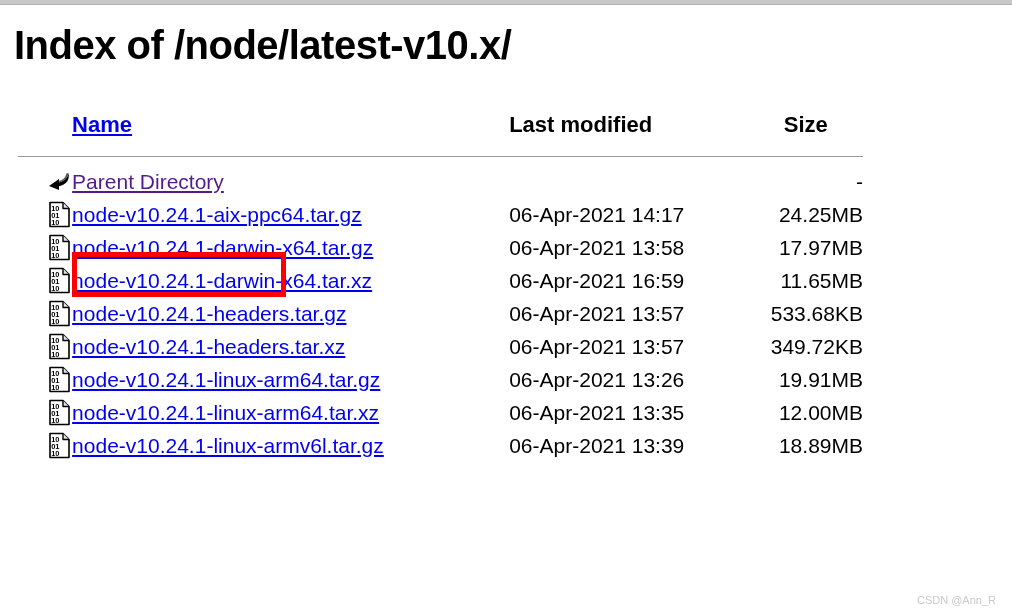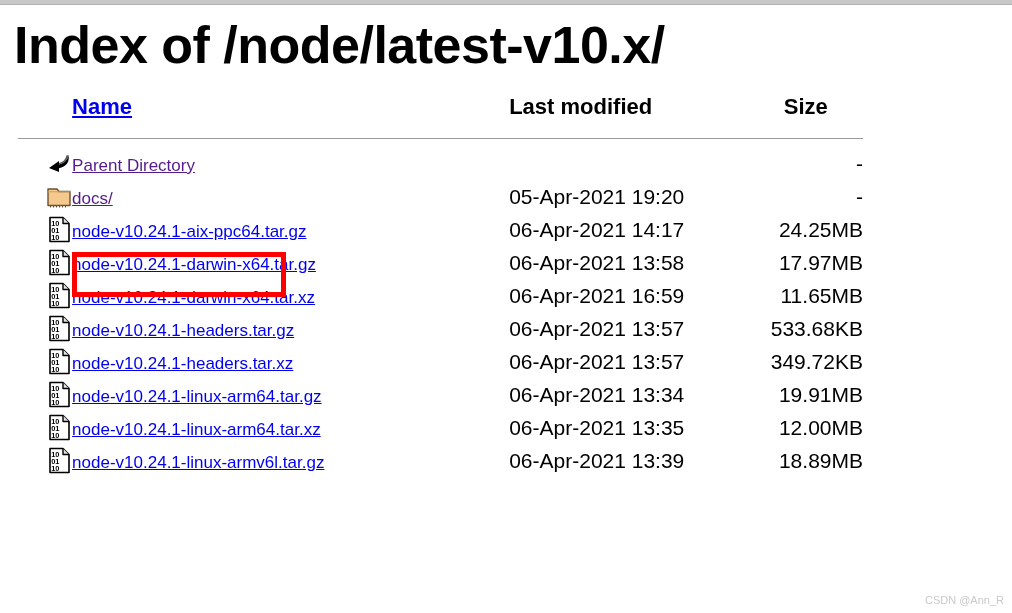--- a/index.html
+++ b/index.html
@@ -28,32 +28,32 @@
 
   #page {
     position: absolute;
     left: 0; top: 5px;
     width: 1012px;
   }
 
   #page-title {
     margin: 0;
     padding: 14px 0 0 14px;
-    font-size: 52px;
+    font-size: 40px;
     line-height: 52px;
     font-weight: bold;
     letter-spacing: -0.5px;
     white-space: nowrap;
   }
 
   
   #listing {
     position: absolute;
     left: 18px;
-    top: 80px;
+    top: 98px;
     width: 845px;
     border-collapse: collapse;
     font-size: 21px;
   }
   #listing td, #listing th {
     padding: 0;
     vertical-align: middle;
     white-space: nowrap;
   }
 
@@ -86,21 +86,21 @@
     height: 0;
     border-top: 1px solid #9a9a9a;
     width: 845px;
   }
 
   tbody tr.entry { height: 33px; }
   tbody td.c-name a {
     color: #0000EE;
     text-decoration: underline;
     cursor: pointer;
-    font-size: 17px;
+    font-size: 21px;
   }
   tbody tr.visited td.c-name a { color: #551A8B; }
 
   td.c-date { text-align: left; padding-left: 14px; font-size: 21px; }
   td.c-size { text-align: right; padding-right: 4px; font-size: 21px; }
   td.c-icon { text-align: right; }
 
   
   .icon { display: inline-block; vertical-align: middle; }
 
@@ -113,21 +113,21 @@
     height: 45px;
     border: 5px solid #FF0000;
     box-sizing: border-box;
     background: transparent;
     pointer-events: none;
   }
 
   
   #watermark {
     position: absolute;
-    right: 8px;
+    right: 16px;
     bottom: 7px;
     font-size: 11px;
     color: #c9c9c9;
     font-family: "Liberation Sans", sans-serif;
     white-space: nowrap;
   }
 </style>
 </head>
 <body>
 
@@ -162,30 +162,20 @@
     <tbody id="listing-body">
         <tr class="entry visited">
           <td class="c-icon"><svg class="icon" width="26" height="26" viewBox="0 0 26 26" aria-hidden="true">
               <path d="M3 17 L13 10 L13 13.5 C19 12 22 8 22.5 4 C24 11 20 16 13 17.2 L13 21 Z" fill="#000000"></path>
               <path d="M13 10 L13 13.5 C19 12 22 8 22.5 4 L20.5 4.5 C19.5 8.5 17 11 13 12 Z" fill="#555555"></path>
             </svg></td>
           <td class="c-name"><a>Parent Directory</a></td>
           <td class="c-date"></td>
           <td class="c-size">-</td>
         </tr>
-        <tr class="entry visited">
-          <td class="c-icon"><svg class="icon" width="26" height="24" viewBox="0 0 26 24" aria-hidden="true">
-              <path d="M2 4 h9 l2 2.5 h11 v14 h-22 z" fill="#F5C98E" stroke="#6b5233" stroke-width="1.4" stroke-linejoin="round"></path>
-              <path d="M2 6.8 h22" stroke="#c9a06a" stroke-width="1"></path>
-              <path d="M4.5 20.5 v2 M7.5 20.5 v2 M10.5 20.5 v2 M13.5 20.5 v2 M16.5 20.5 v2 M19.5 20.5 v2" stroke="#6b5233" stroke-width="1"></path>
-            </svg></td>
-          <td class="c-name"><a>docs/</a></td>
-          <td class="c-date">05-Apr-2021 19:20</td>
-          <td class="c-size">-</td>
-        </tr>
         <tr class="entry">
           <td class="c-icon"><svg class="icon" width="24" height="27" viewBox="0 0 24 27" aria-hidden="true">
               <path d="M2 1.5 h13 l6 6 v18 h-19 z" fill="#ffffff" stroke="#000000" stroke-width="1.6" stroke-linejoin="round"></path>
               <path d="M15 1.5 v6 h6" fill="#e2e2e2" stroke="#000000" stroke-width="1.4" stroke-linejoin="round"></path>
               <text x="3.2" y="9.5" font-family="Liberation Sans, sans-serif" font-size="7.4" font-weight="bold" fill="#000000">10</text>
               <text x="3.2" y="16.6" font-family="Liberation Sans, sans-serif" font-size="7.4" font-weight="bold" fill="#000000">01</text>
               <text x="3.2" y="23.7" font-family="Liberation Sans, sans-serif" font-size="7.4" font-weight="bold" fill="#000000">10</text>
             </svg></td>
           <td class="c-name"><a>node-v10.24.1-aix-ppc64.tar.gz</a></td>
           <td class="c-date">06-Apr-2021 14:17</td>
@@ -241,21 +231,21 @@
         </tr>
         <tr class="entry">
           <td class="c-icon"><svg class="icon" width="24" height="27" viewBox="0 0 24 27" aria-hidden="true">
               <path d="M2 1.5 h13 l6 6 v18 h-19 z" fill="#ffffff" stroke="#000000" stroke-width="1.6" stroke-linejoin="round"></path>
               <path d="M15 1.5 v6 h6" fill="#e2e2e2" stroke="#000000" stroke-width="1.4" stroke-linejoin="round"></path>
               <text x="3.2" y="9.5" font-family="Liberation Sans, sans-serif" font-size="7.4" font-weight="bold" fill="#000000">10</text>
               <text x="3.2" y="16.6" font-family="Liberation Sans, sans-serif" font-size="7.4" font-weight="bold" fill="#000000">01</text>
               <text x="3.2" y="23.7" font-family="Liberation Sans, sans-serif" font-size="7.4" font-weight="bold" fill="#000000">10</text>
             </svg></td>
           <td class="c-name"><a>node-v10.24.1-linux-arm64.tar.gz</a></td>
-          <td class="c-date">06-Apr-2021 13:34</td>
+          <td class="c-date">06-Apr-2021 13:26</td>
           <td class="c-size">19.91MB</td>
         </tr>
         <tr class="entry">
           <td class="c-icon"><svg class="icon" width="24" height="27" viewBox="0 0 24 27" aria-hidden="true">
               <path d="M2 1.5 h13 l6 6 v18 h-19 z" fill="#ffffff" stroke="#000000" stroke-width="1.6" stroke-linejoin="round"></path>
               <path d="M15 1.5 v6 h6" fill="#e2e2e2" stroke="#000000" stroke-width="1.4" stroke-linejoin="round"></path>
               <text x="3.2" y="9.5" font-family="Liberation Sans, sans-serif" font-size="7.4" font-weight="bold" fill="#000000">10</text>
               <text x="3.2" y="16.6" font-family="Liberation Sans, sans-serif" font-size="7.4" font-weight="bold" fill="#000000">01</text>
               <text x="3.2" y="23.7" font-family="Liberation Sans, sans-serif" font-size="7.4" font-weight="bold" fill="#000000">10</text>
             </svg></td>

